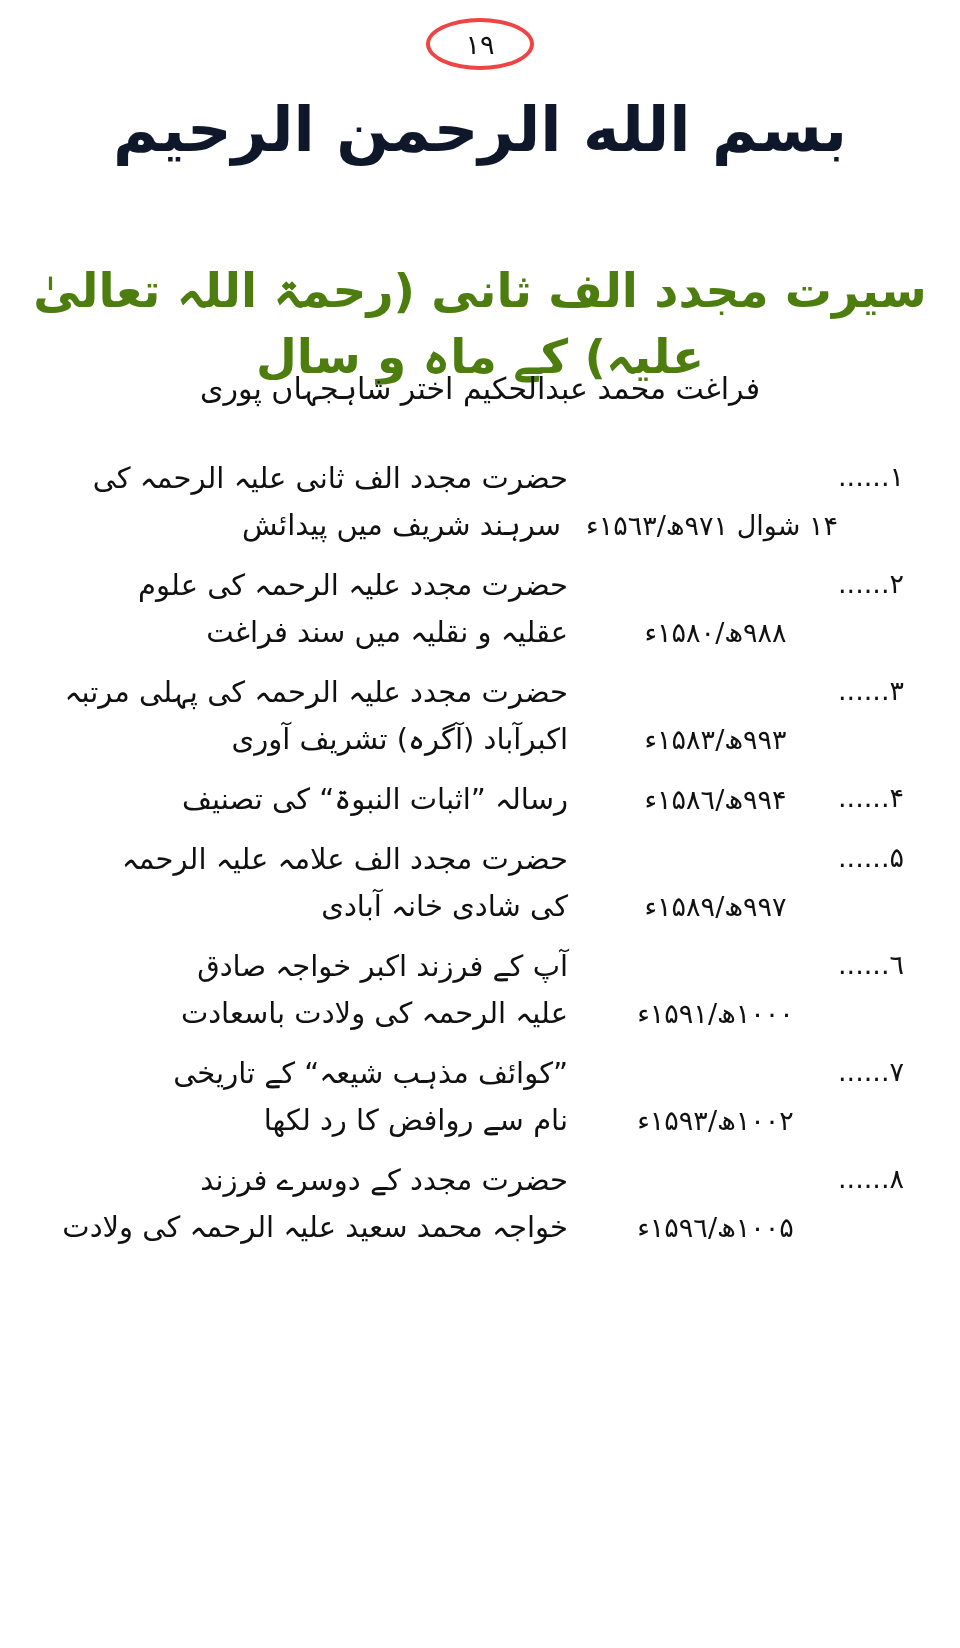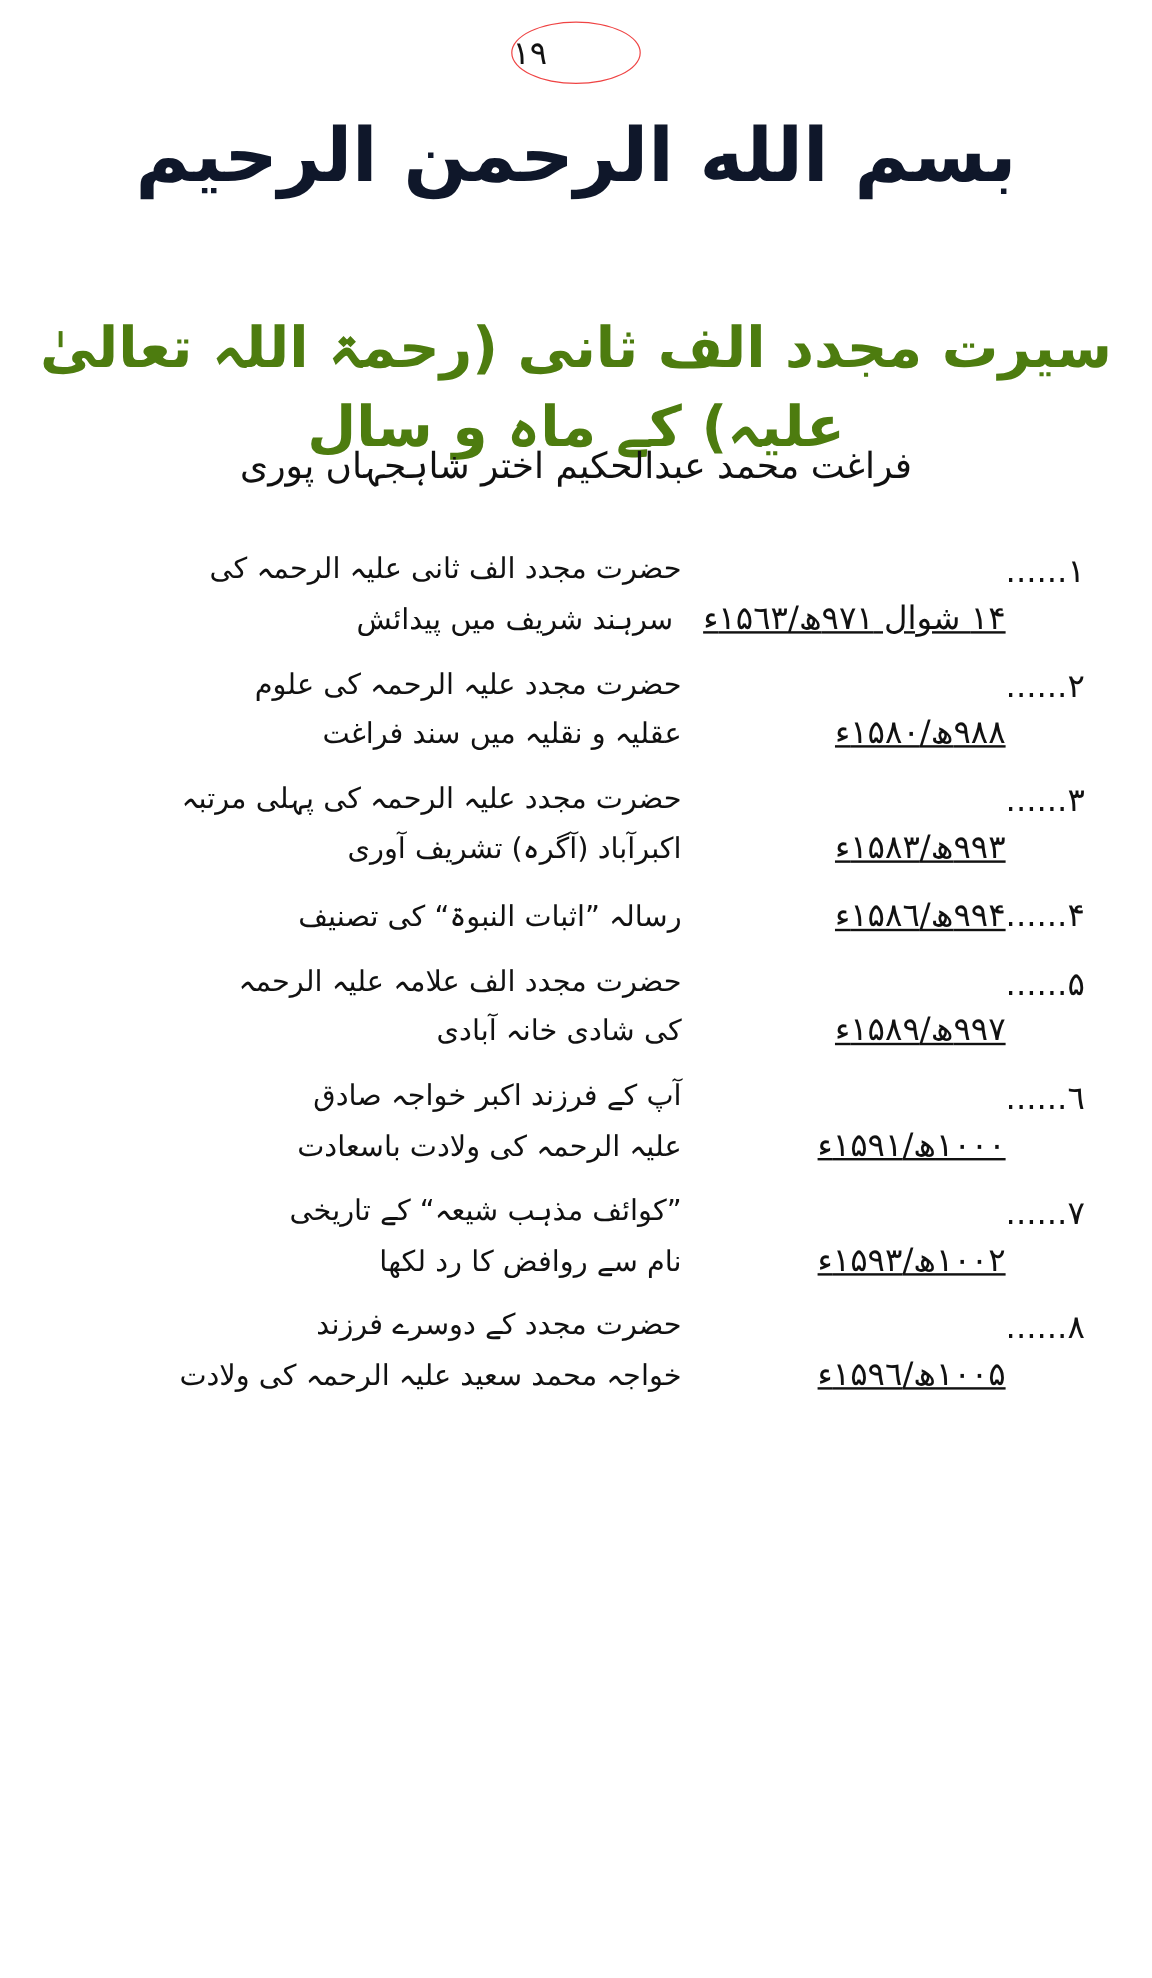--- a/index.html
+++ b/index.html
@@ -28,25 +28,26 @@
     position: absolute;
     top: 18px;
     left: 50%;
     transform: translateX(-50%);
     width: 108px;
     height: 52px;
   }
   .page-number-oval {
     width: 108px;
     height: 52px;
-    border: 1px solid #ef4444;
+    border: 4px solid #ef4444;
     border-radius: 50%;
     box-sizing: border-box;
     display: flex;
     align-items: center;
+    justify-content: center;
   }
   .page-number-text {
     font-size: 27px;
     line-height: 1;
     color: #111;
     direction: rtl;
     font-family: "DejaVu Sans", sans-serif;
   }
 
   
@@ -139,36 +140,35 @@
   }
   .row {
     display: flex;
     flex-direction: row;
     width: 100%;
     align-items: baseline;
   }
   .row .txt {
     flex: 1 1 auto;
     text-align: right;
-    font-size: 24px;
+    font-size: 29px;
     line-height: 1.62;
     direction: rtl;
     color: #111;
   }
   .row .dt {
     flex: 0 0 270px;
-    text-align: right;
+    text-align: center;
     font-size: 27px;
     line-height: 1.62;
     direction: rtl;
     color: #111;
     white-space: nowrap;
     padding-left: 25px;
     box-sizing: border-box;
-    text-decoration: underline;
   }
   .row .dt.empty { }
 </style>
 </head>
 <body>
 
 <div class="page">
 
   <div class="page-number-wrap">
     <div class="page-number-oval">

